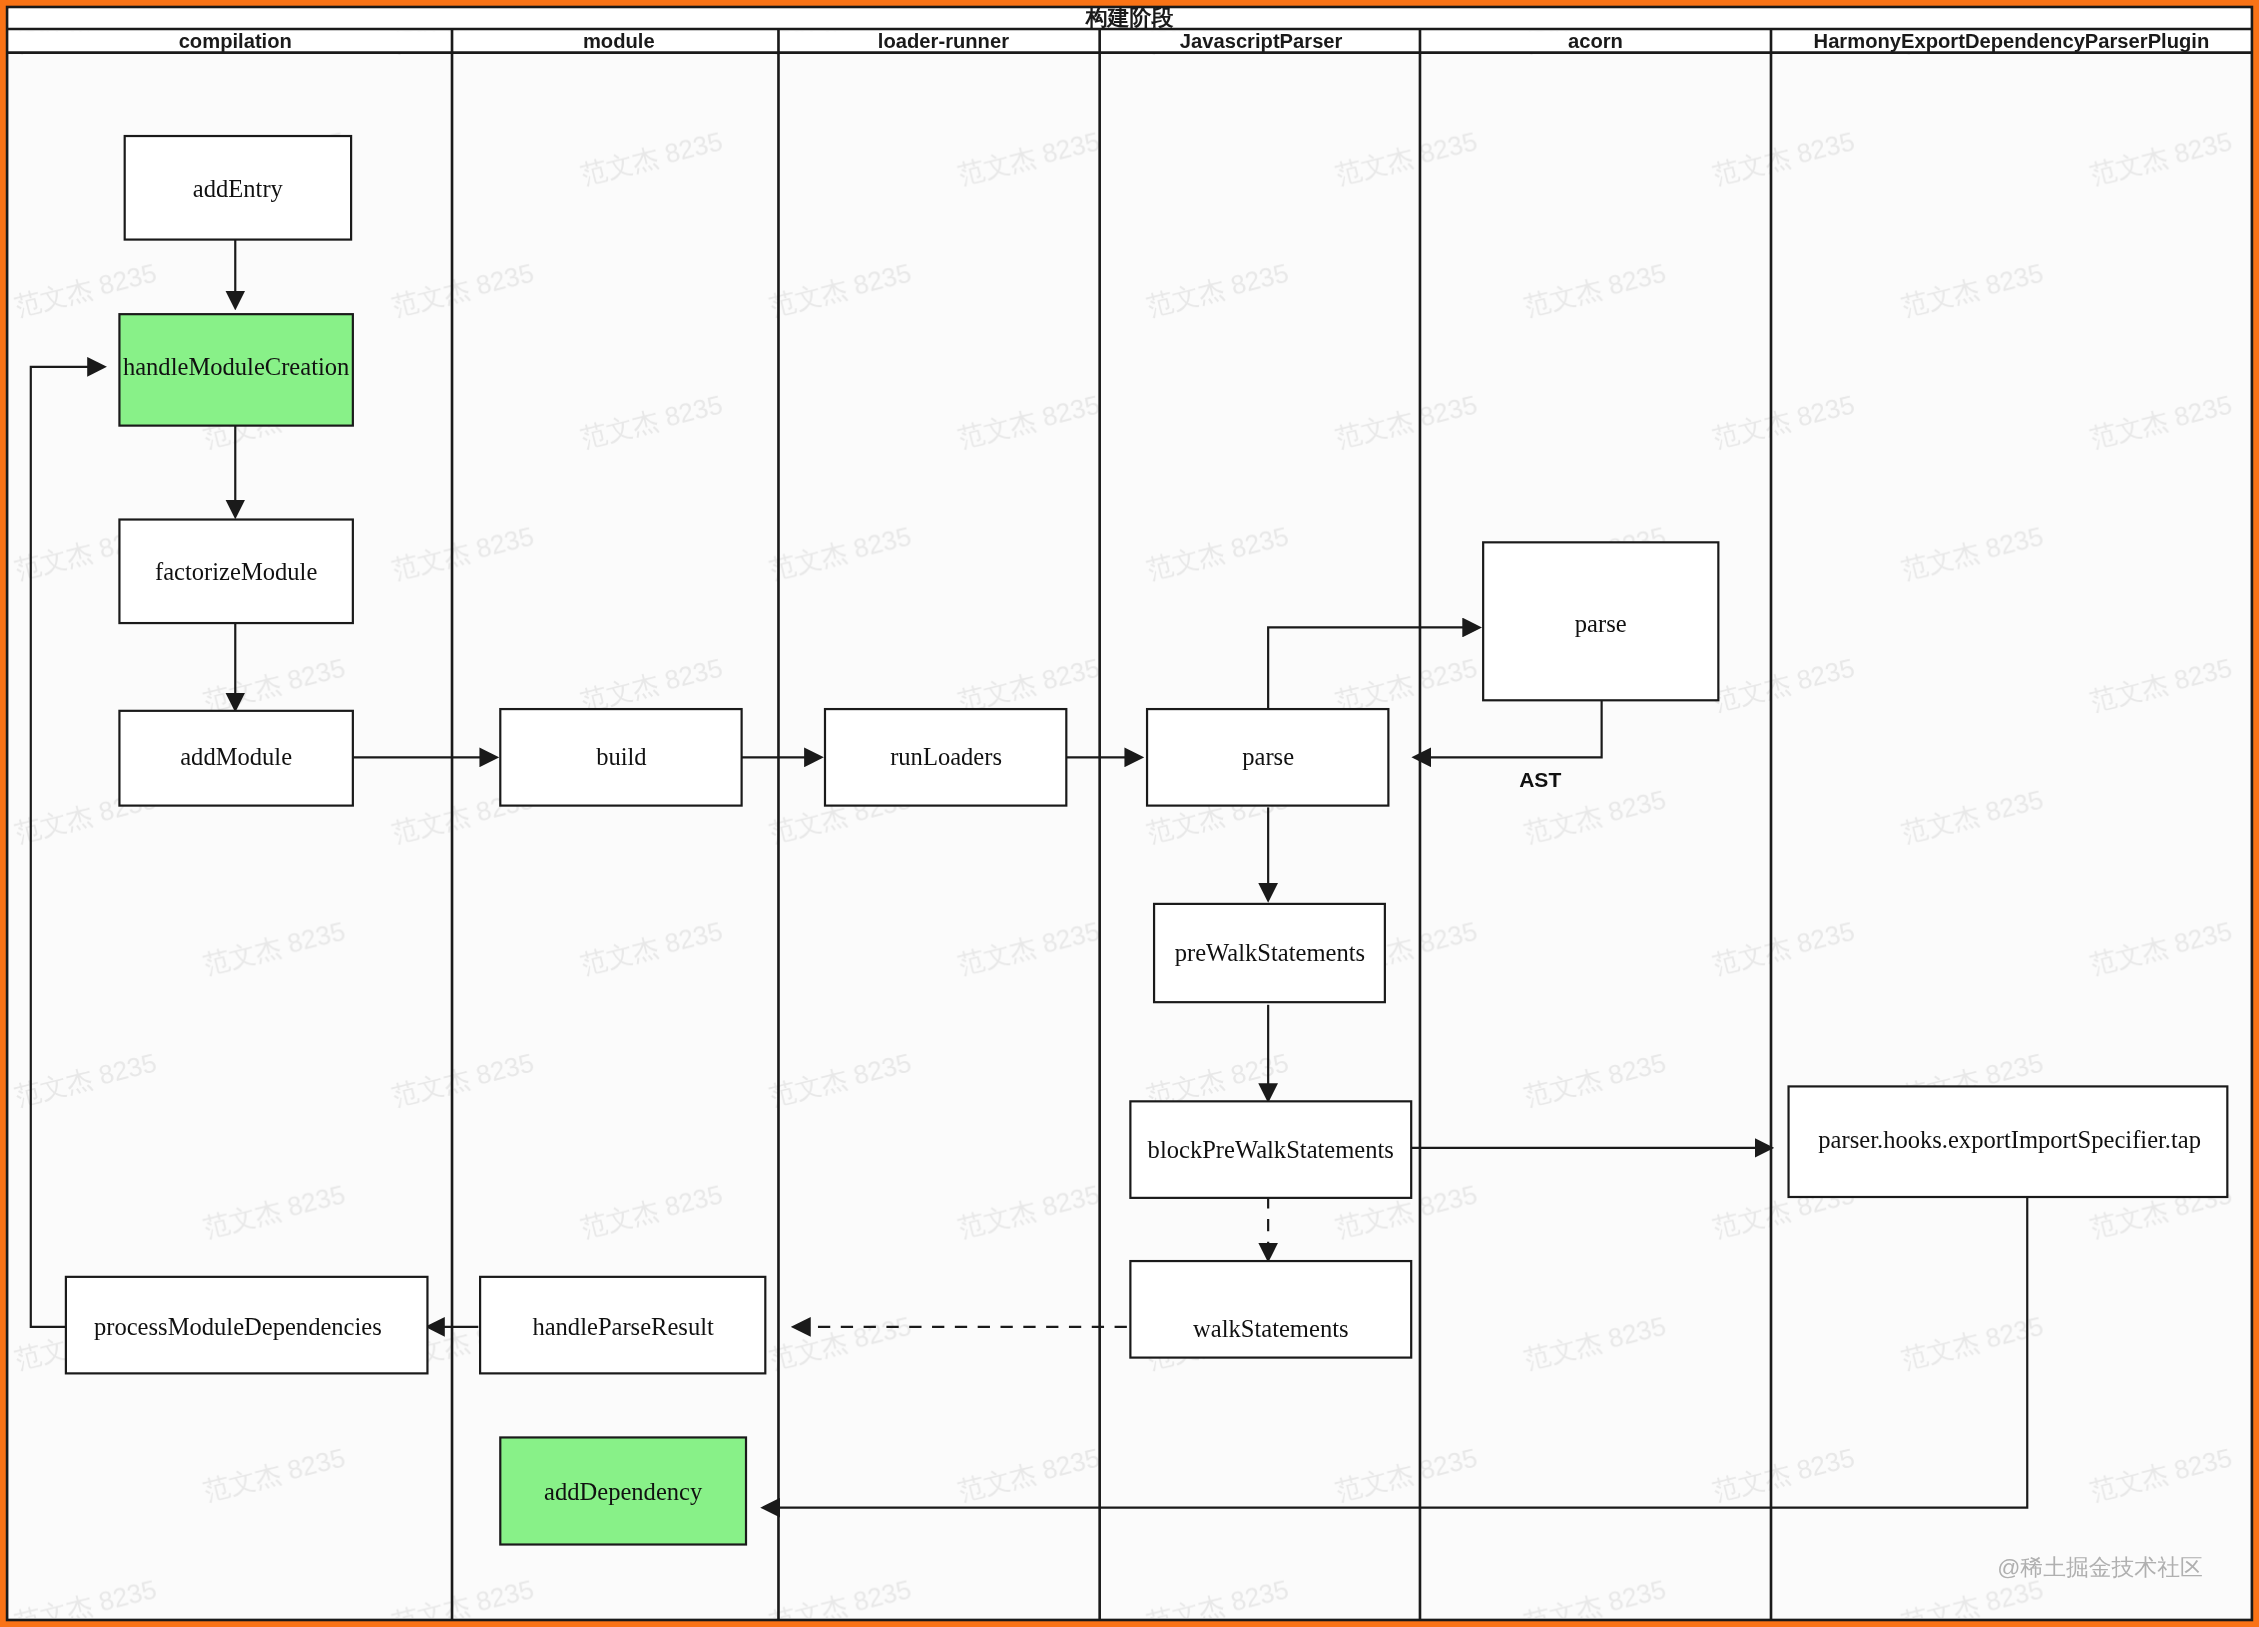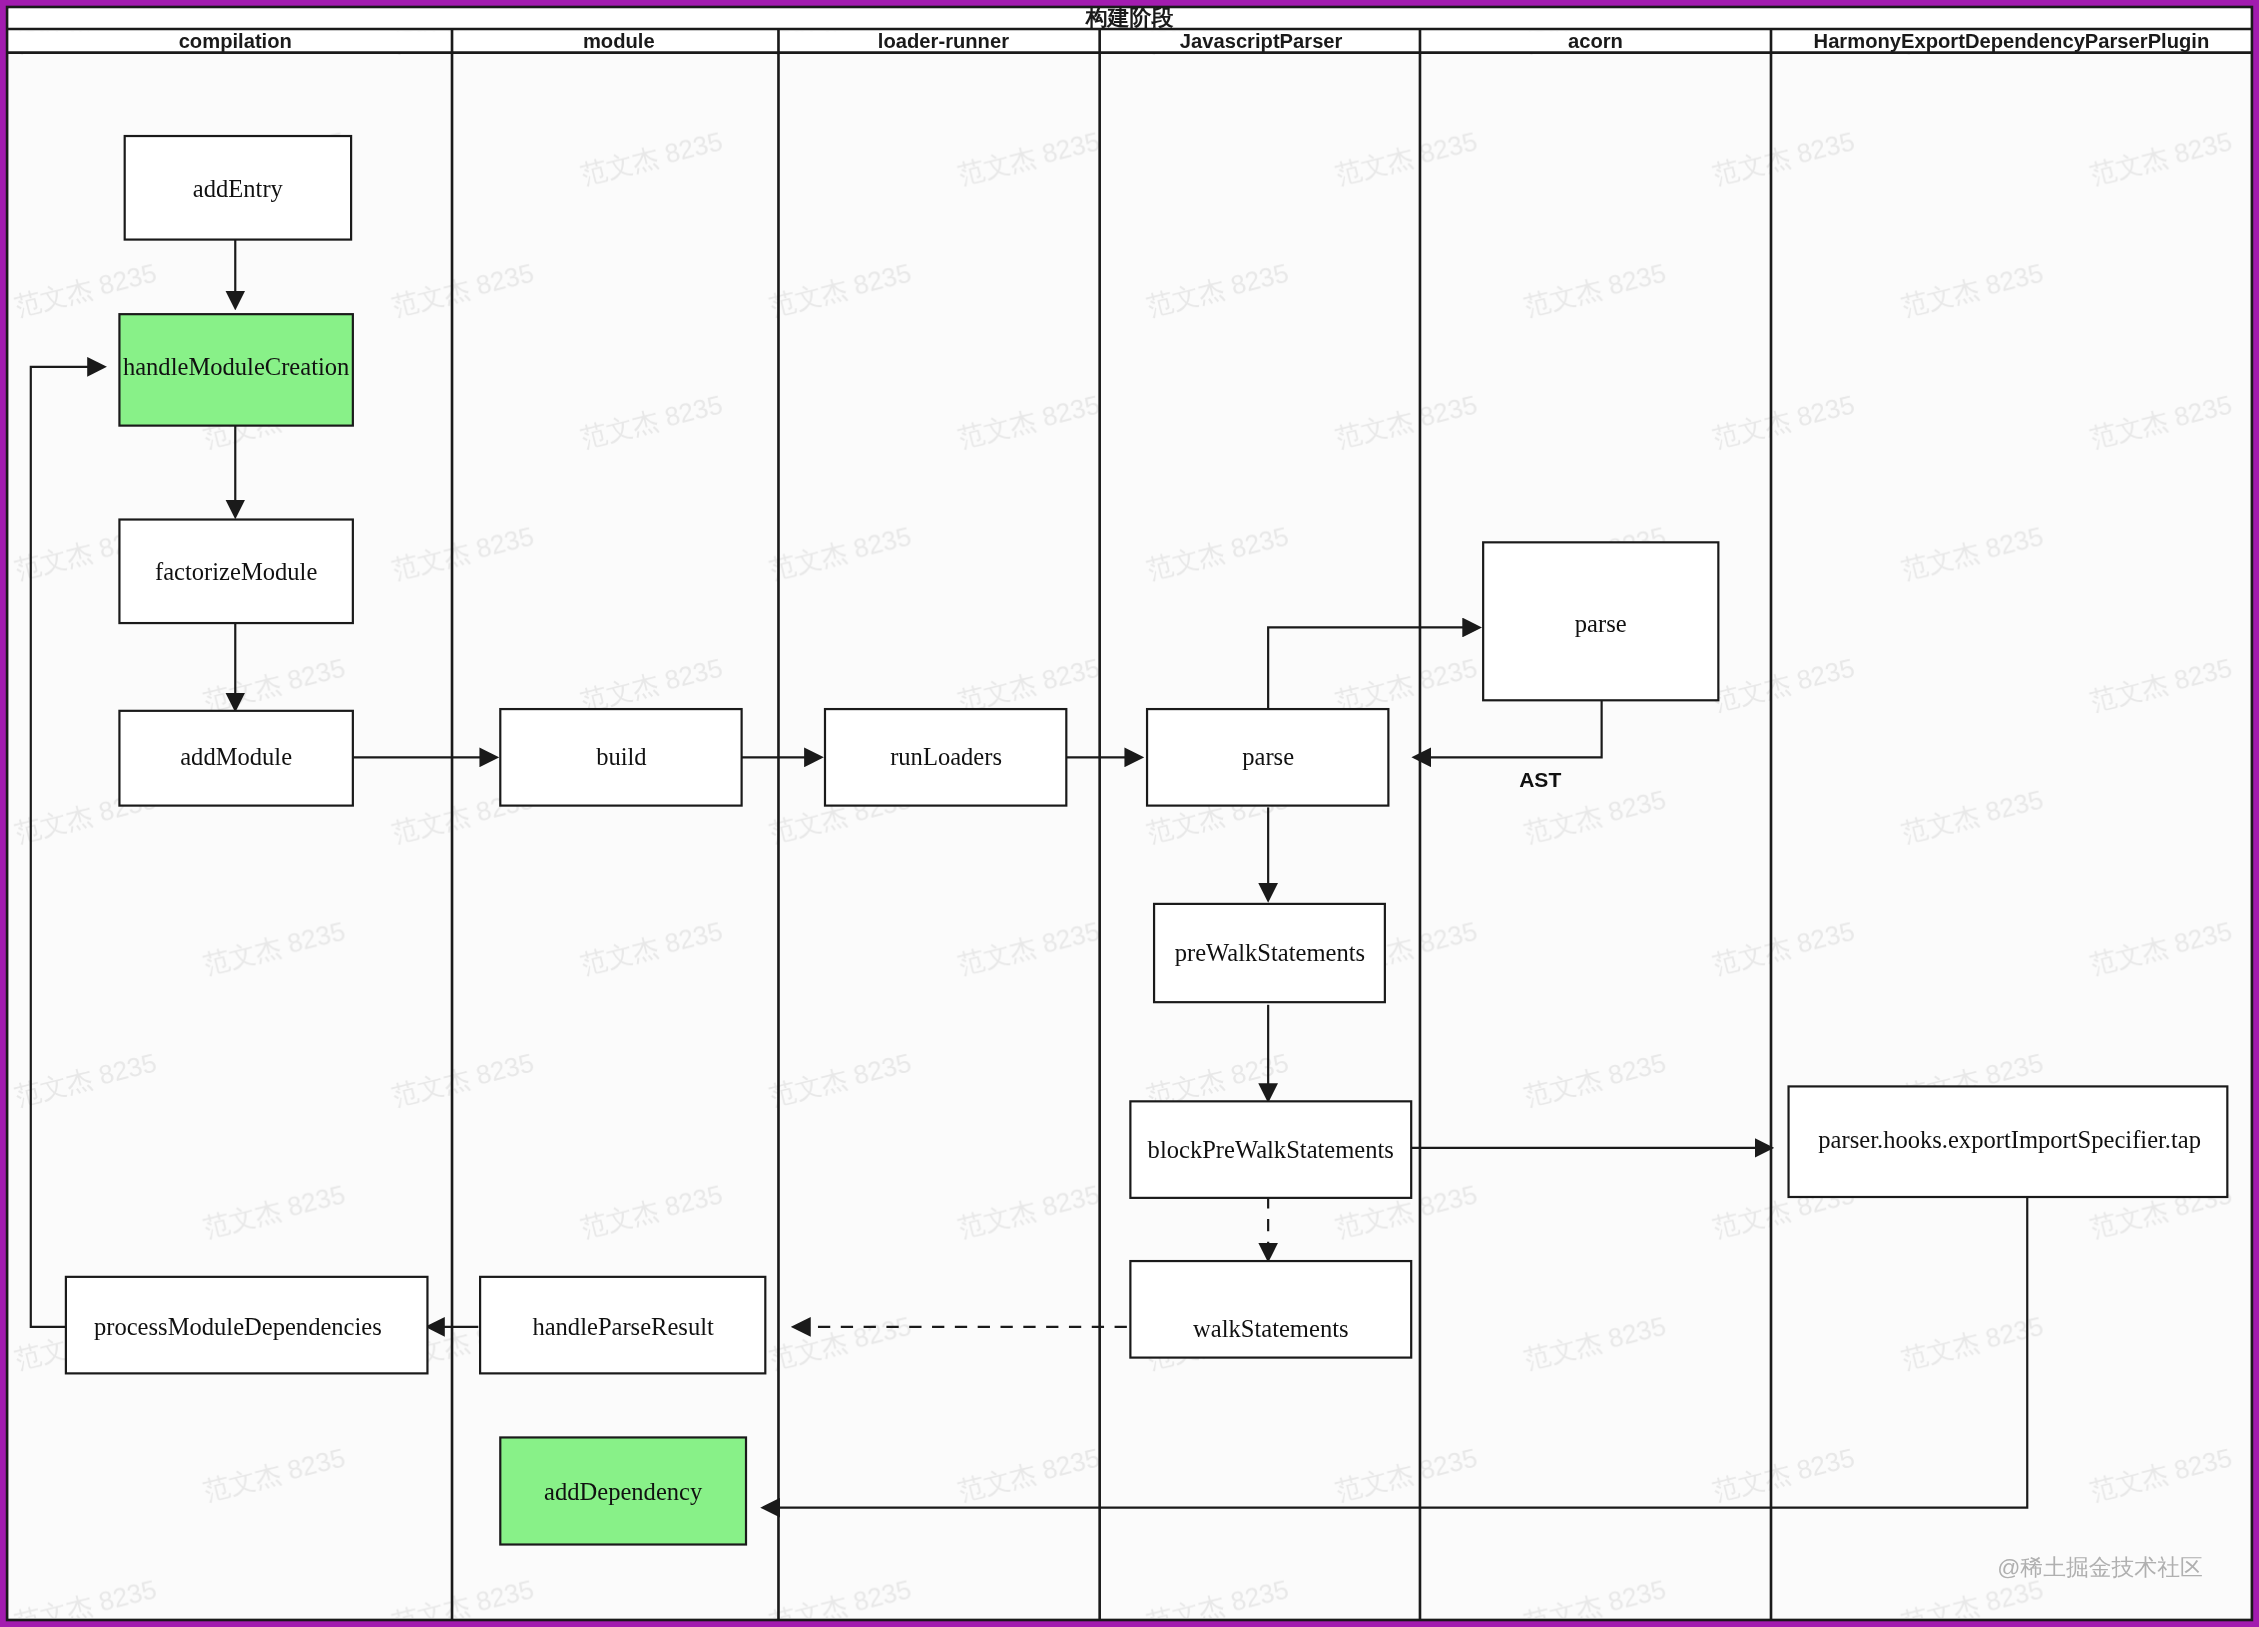--- a/index.html
+++ b/index.html
@@ -7,21 +7,21 @@
     padding: 0;
     background: #ffffff;
   }
   body {
     font-family: "Liberation Sans", sans-serif;
   }
   #canvas {
     position: relative;
     width: 2259px;
     height: 1627px;
-    background: #a21caf;
+    background: #f97316;
     overflow: hidden;
   }
   svg.diagram {
     position: absolute;
     left: 0;
     top: 0;
     width: 2259px;
     height: 1627px;
     display: block;
   }

